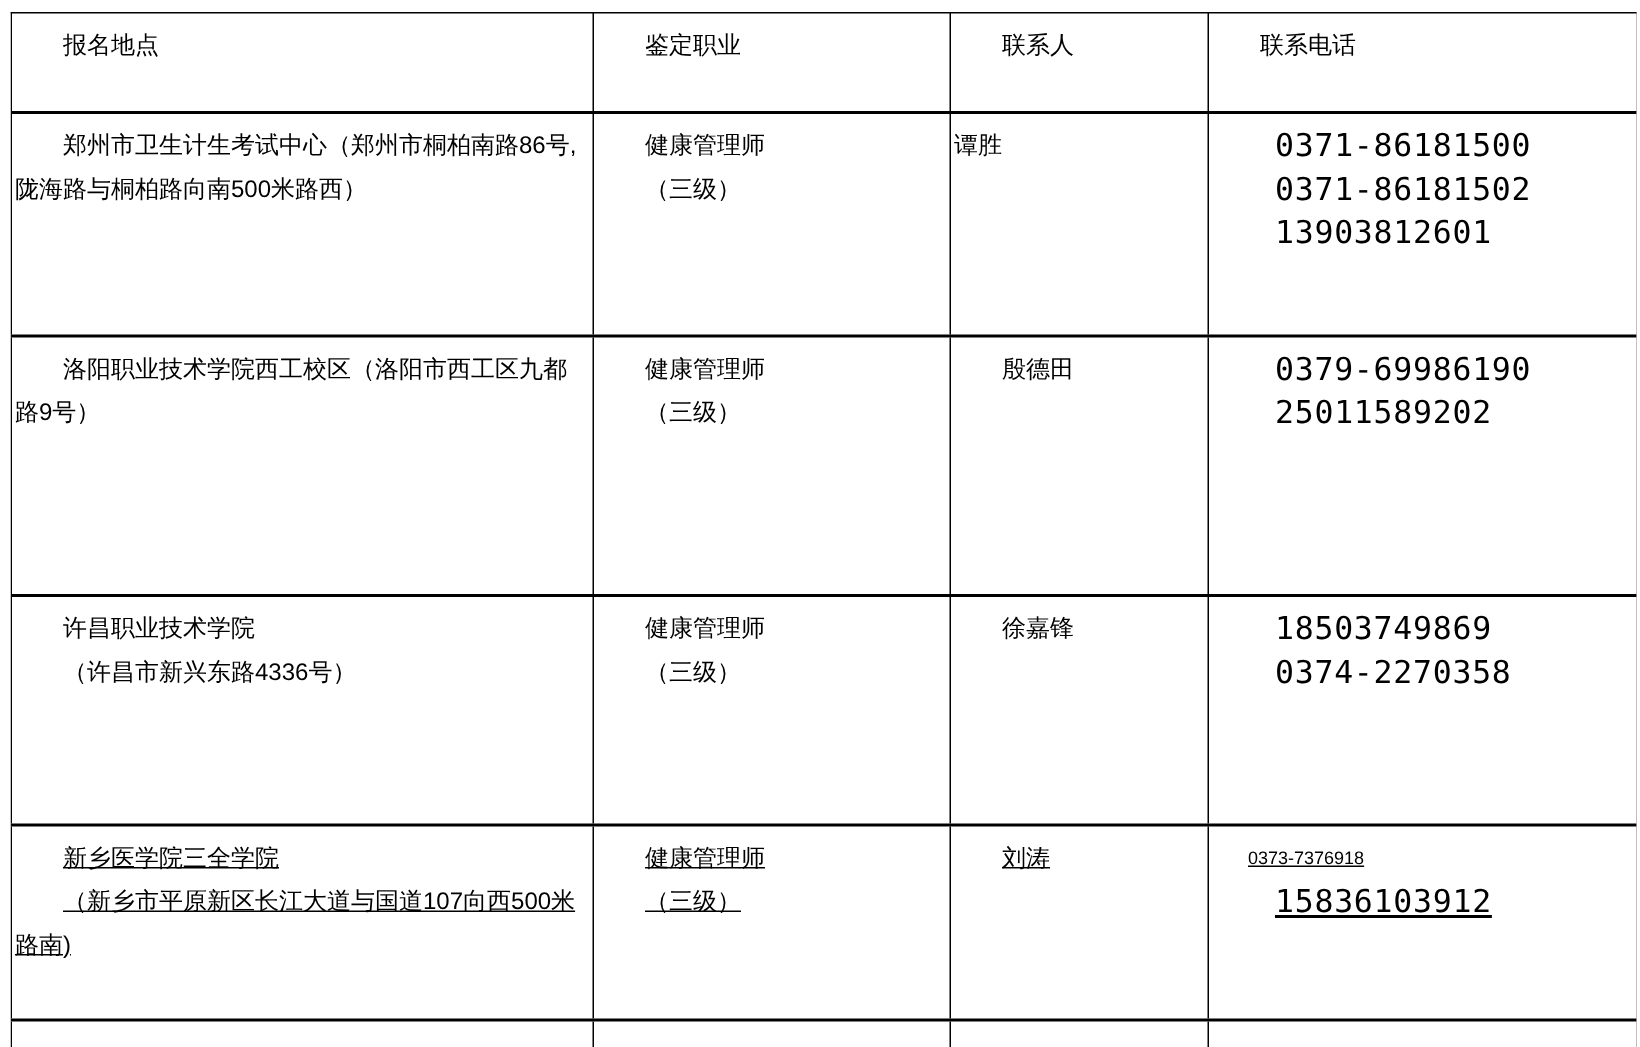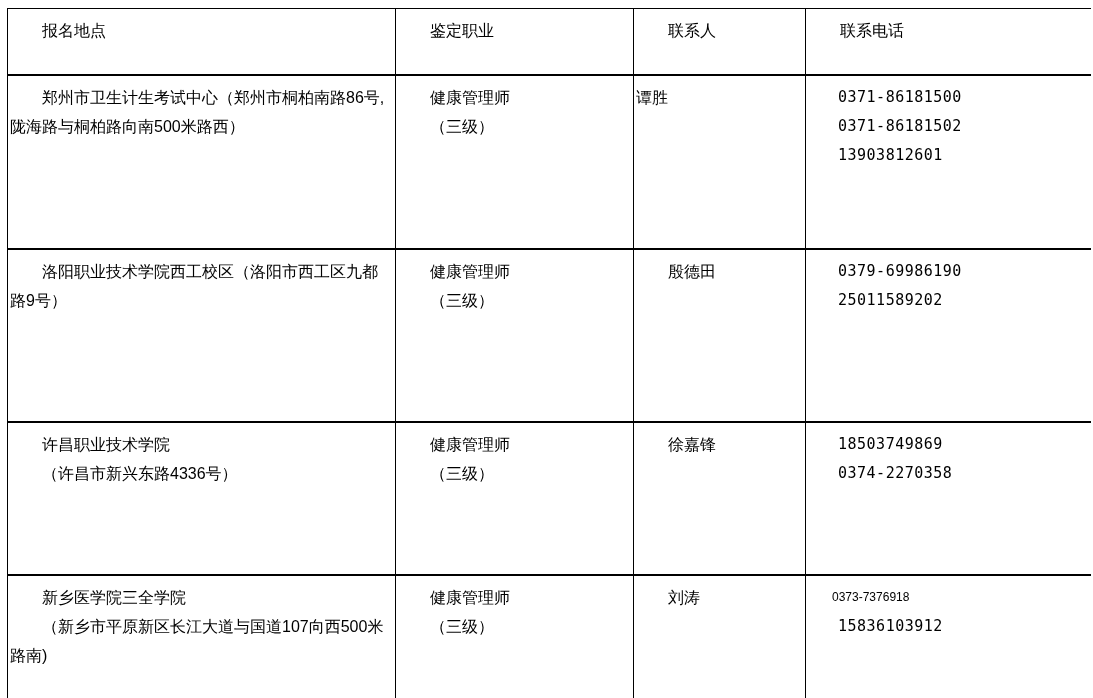--- a/index.html
+++ b/index.html
@@ -37,32 +37,32 @@
     font-weight: normal;
     text-align: left;
     overflow: hidden;
   }
   col.c-location   { width: 388px; }
   col.c-profession { width: 238px; }
   col.c-contact    { width: 172px; }
   col.c-phone      { width: 286px; }
 
   tr.r-header  { height: 66px; margin-top: 43px; }
-  tr.r-data1   { height: 174px; }
+  tr.r-data1   { height: 149px; }
   tr.r-data2   { height: 173px; }
   tr.r-data3   { height: 153px; }
-  tr.r-data4   { height: 130px; }
+  tr.r-data4   { height: 130px; text-decoration: underline; }
   tr.r-partial { height: 40px; }
 
   p { margin: 0; padding: 0; }
   .ind { text-indent: 2em; }     
   .ctr { text-align: left; }   
   .num {
     font-family: "DejaVu Sans Mono", monospace; 
-    font-size: 15px;
+    font-size: 21px;
     letter-spacing: 0.5px;
   }
   .num-sans {
     font-family: "Liberation Sans", sans-serif; 
     font-size: 12px;
     letter-spacing: 0;
   }
 </style>
 </head>
 <body>

